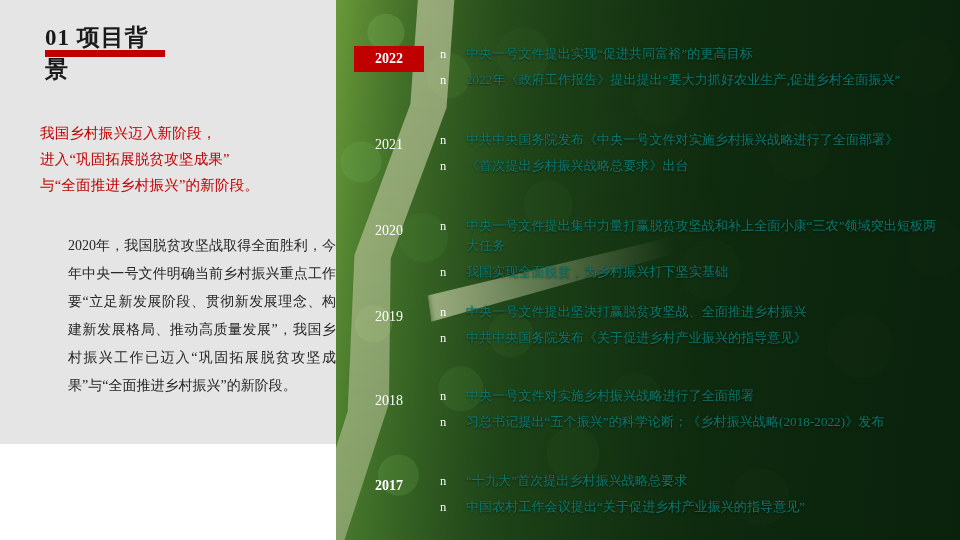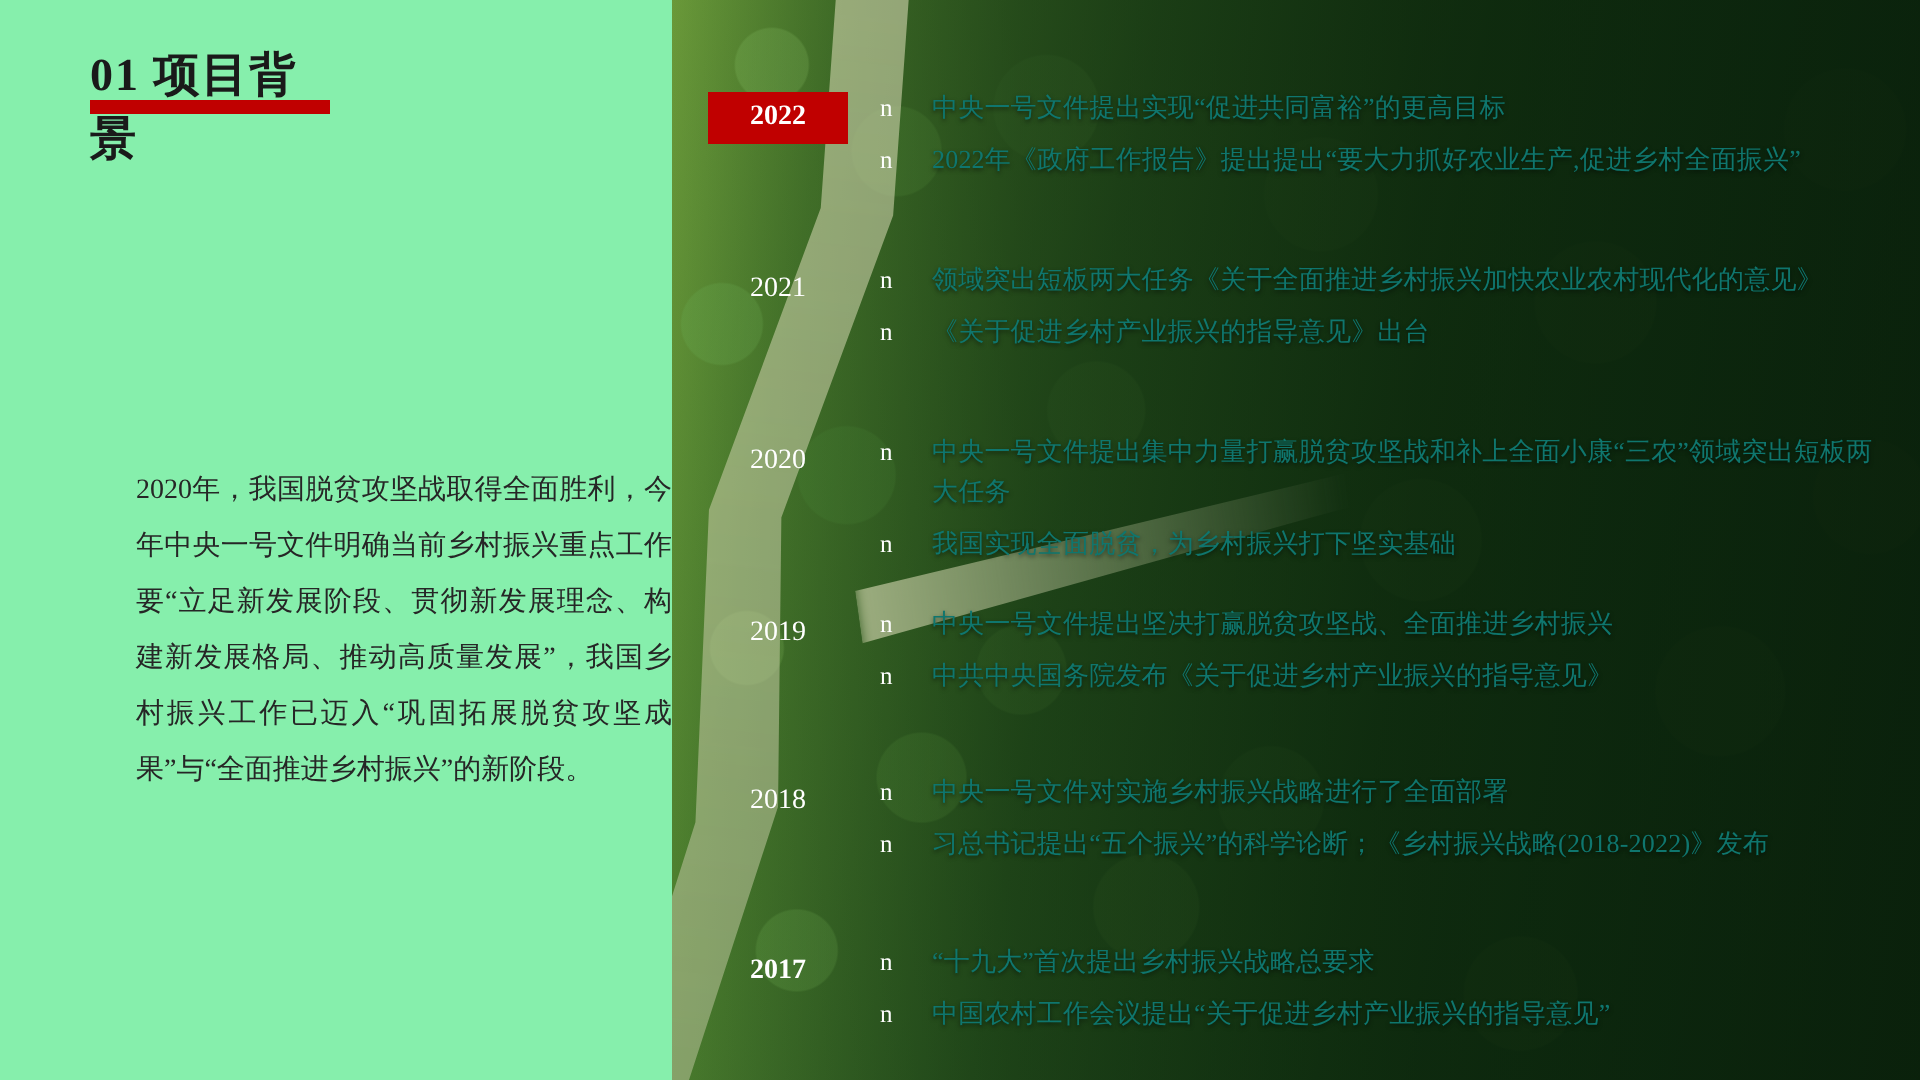--- a/index.html
+++ b/index.html
@@ -19,22 +19,22 @@
     height: 540px;
     background: #ffffff;
   }
 
   
   .left-panel {
     position: absolute;
     left: 0;
     top: 0;
     width: 336px;
-    height: 540px;
-    background: #86efac;
+    height: 444px;
+    background: #e5e5e5;
   }
   .title-block {
     position: absolute;
     left: 45px;
     top: 22px;
     width: 200px;
   }
   .title-underline {
     position: absolute;
     left: 45px;
@@ -199,20 +199,25 @@
 
 <div class="slide">
 
   <div class="left-panel">
     <div class="title-underline"></div>
     <div class="title-block">
       <div class="slide-title">01  项目背</div>
       <div class="slide-title">景</div>
     </div>
 
+    <div class="lead-text">
+      <div>我国乡村振兴迈入新阶段，</div>
+      <div>进入“巩固拓展脱贫攻坚成果”</div>
+      <div>与“全面推进乡村振兴”的新阶段。</div>
+    </div>
 
     <div class="body-text">2020年，我国脱贫攻坚战取得全面胜利，今年中央一号文件明确当前乡村振兴重点工作要“立足新发展阶段、贯彻新发展理念、构建新发展格局、推动高质量发展”，我国乡村振兴工作已迈入“巩固拓展脱贫攻坚成果”与“全面推进乡村振兴”的新阶段。</div>
   </div>
 
   <div class="right-panel">
     <div class="photo">
       <div class="road"></div>
       <div class="road2"></div>
     </div>
 
@@ -230,25 +235,25 @@
             <span class="bullet-text">2022年《政府工作报告》提出提出“要大力抓好农业生产,促进乡村全面振兴”</span>
           </div>
         </div>
       </div>
 
       <div class="tl-row" style="top:132px;">
         <div class="year-chip" style="top:0;">2021</div>
         <div class="bullets" style="top:-2px;">
           <div class="bullet">
             <span class="bullet-marker">n</span>
-            <span class="bullet-text">领域突出短板两大任务《关于全面推进乡村振兴加快农业农村现代化的意见》</span>
-          </div>
-          <div class="bullet">
-            <span class="bullet-marker">n</span>
-            <span class="bullet-text">《关于促进乡村产业振兴的指导意见》出台</span>
+            <span class="bullet-text">中共中央国务院发布《中央一号文件对实施乡村振兴战略进行了全面部署》</span>
+          </div>
+          <div class="bullet">
+            <span class="bullet-marker">n</span>
+            <span class="bullet-text">《首次提出乡村振兴战略总要求》出台</span>
           </div>
         </div>
       </div>
 
       <div class="tl-row" style="top:218px;">
         <div class="year-chip" style="top:0;">2020</div>
         <div class="bullets" style="top:-2px;">
           <div class="bullet">
             <span class="bullet-marker">n</span>
             <span class="bullet-text">中央一号文件提出集中力量打赢脱贫攻坚战和补上全面小康“三农”领域突出短板两大任务</span>

